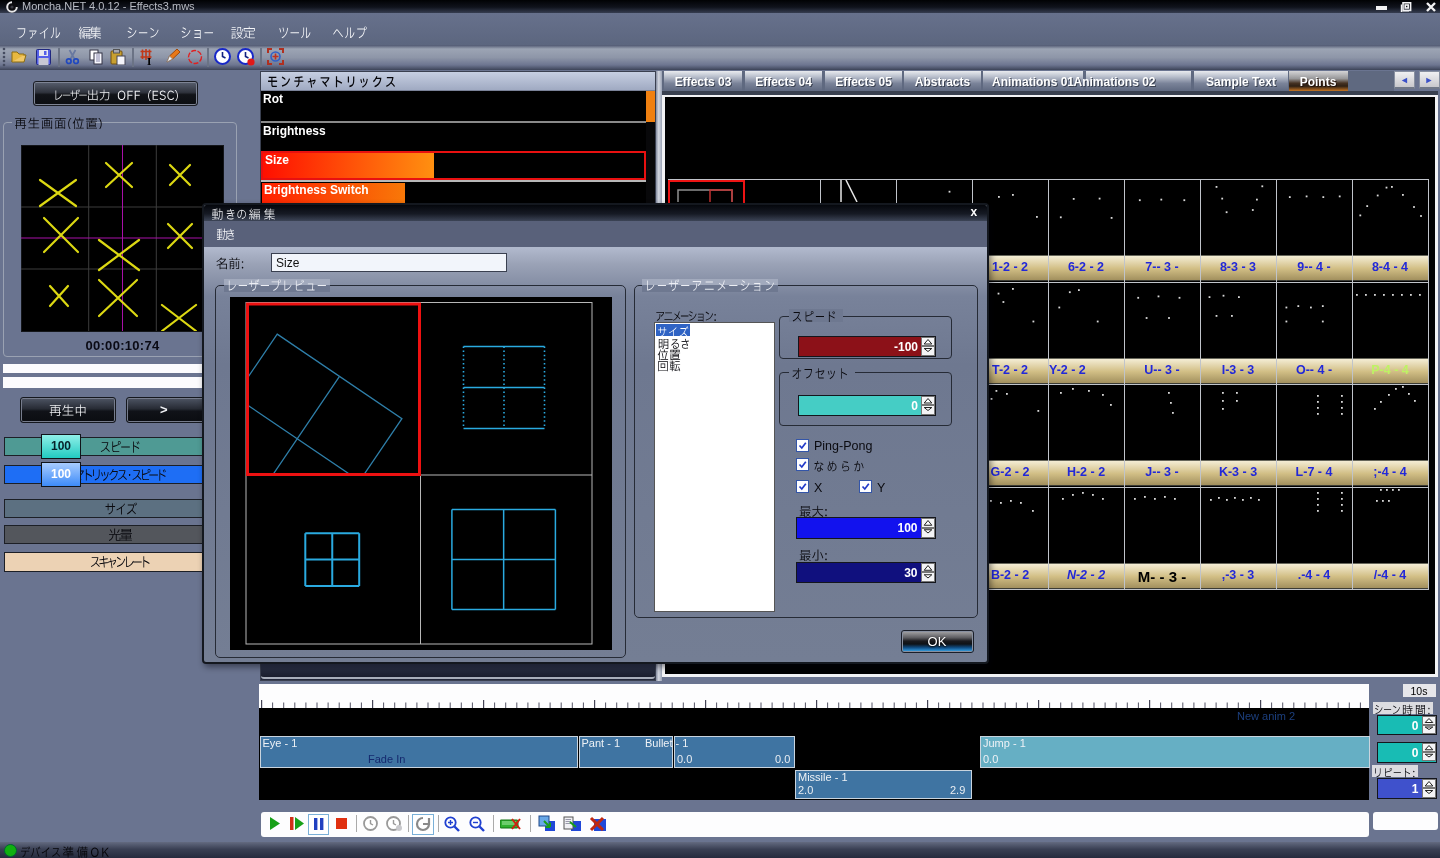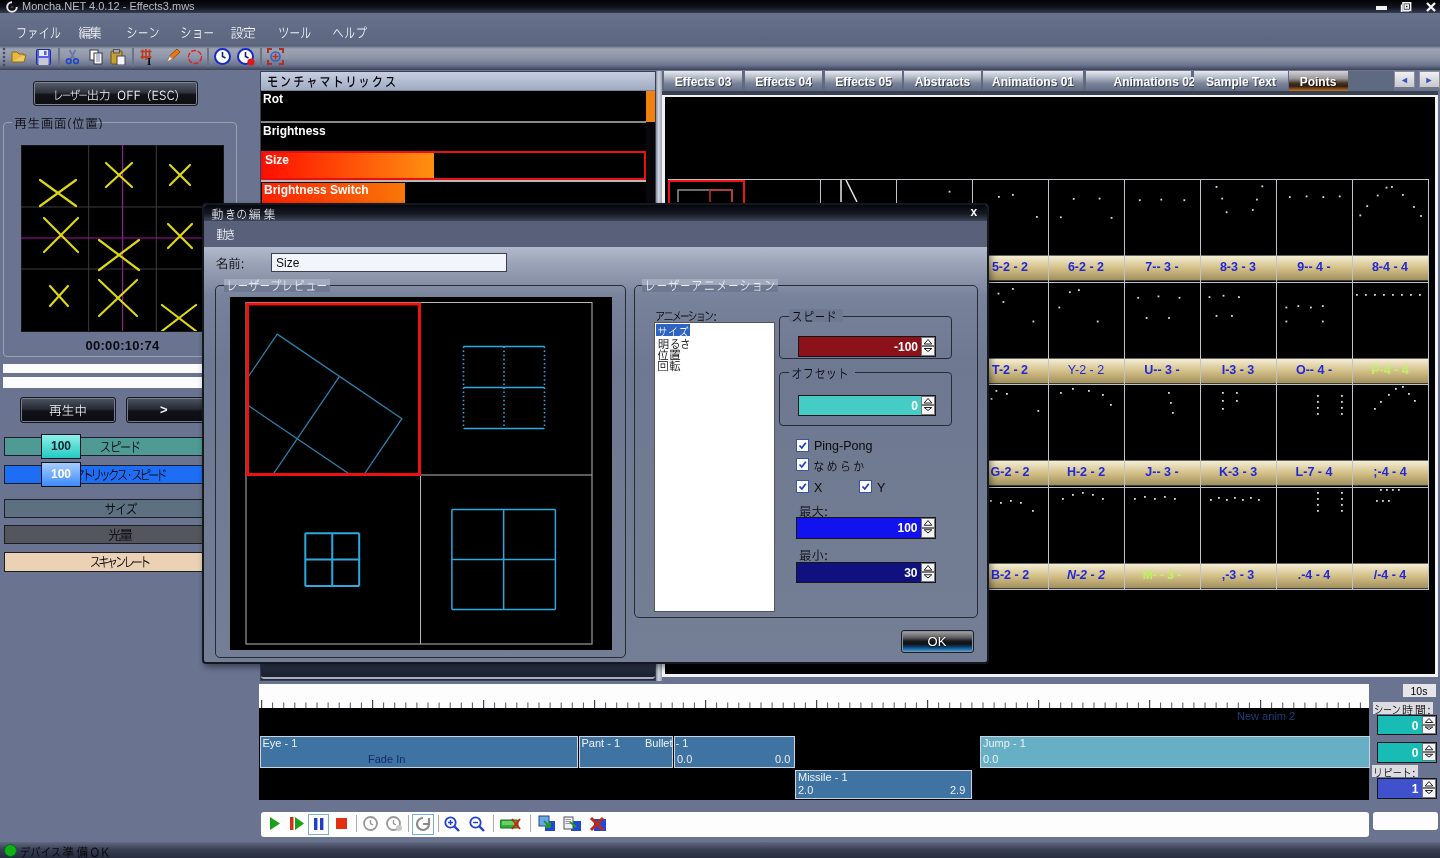--- a/index.html
+++ b/index.html
@@ -199,21 +199,21 @@
 <div style="position:absolute;left:664.0px;top:74.5px;width:78px;text-align:center;font-size:12px;font-weight:bold;color:#fff;text-shadow:1px 1px 0 #3a4150;">Effects 03</div>
 <div style="position:absolute;left:745px;top:70.5px;width:77px;height:20.5px;background:linear-gradient(#e9ebef,#bac0cd 28%,#7a8399 62%,#5f6980 100%);"></div>
 <div style="position:absolute;left:745.0px;top:74.5px;width:77px;text-align:center;font-size:12px;font-weight:bold;color:#fff;text-shadow:1px 1px 0 #3a4150;">Effects 04</div>
 <div style="position:absolute;left:825px;top:70.5px;width:77px;height:20.5px;background:linear-gradient(#e9ebef,#bac0cd 28%,#7a8399 62%,#5f6980 100%);"></div>
 <div style="position:absolute;left:825.0px;top:74.5px;width:77px;text-align:center;font-size:12px;font-weight:bold;color:#fff;text-shadow:1px 1px 0 #3a4150;">Effects 05</div>
 <div style="position:absolute;left:904px;top:70.5px;width:77px;height:20.5px;background:linear-gradient(#e9ebef,#bac0cd 28%,#7a8399 62%,#5f6980 100%);"></div>
 <div style="position:absolute;left:904.0px;top:74.5px;width:77px;text-align:center;font-size:12px;font-weight:bold;color:#fff;text-shadow:1px 1px 0 #3a4150;">Abstracts</div>
 <div style="position:absolute;left:983px;top:70.5px;width:100px;height:20.5px;background:linear-gradient(#e9ebef,#bac0cd 28%,#7a8399 62%,#5f6980 100%);"></div>
 <div style="position:absolute;left:983.0px;top:74.5px;width:100px;text-align:center;font-size:12px;font-weight:bold;color:#fff;text-shadow:1px 1px 0 #3a4150;">Animations 01</div>
 <div style="position:absolute;left:1086px;top:70.5px;width:105px;height:20.5px;background:linear-gradient(#e9ebef,#bac0cd 28%,#7a8399 62%,#5f6980 100%);"></div>
-<div style="position:absolute;left:1102px;top:74.5px;width:105px;text-align:center;font-size:12px;font-weight:bold;color:#fff;text-shadow:1px 1px 0 #3a4150;">Animations 02</div>
+<div style="position:absolute;left:1062px;top:74.5px;width:105px;text-align:center;font-size:12px;font-weight:bold;color:#fff;text-shadow:1px 1px 0 #3a4150;">Animations 02</div>
 <div style="position:absolute;left:1194px;top:70.5px;width:94px;height:20.5px;background:linear-gradient(#e9ebef,#bac0cd 28%,#7a8399 62%,#5f6980 100%);"></div>
 <div style="position:absolute;left:1194.0px;top:74.5px;width:94px;text-align:center;font-size:12px;font-weight:bold;color:#fff;text-shadow:1px 1px 0 #3a4150;">Sample Text</div>
 <div style="position:absolute;left:1289px;top:70.5px;width:58.5px;height:21px;background:linear-gradient(#d4d4d6,#98989a 36%,#463222 58%,#2e2014 72%,#b06820 92%,#e8922c);"></div>
 <div style="position:absolute;left:1289.0px;top:74.5px;width:58px;text-align:center;font-size:12px;font-weight:bold;color:#fff;text-shadow:1px 1px 0 #201008;">Points</div>
 <div style="position:absolute;left:662.0px;top:91.0px;width:775.5px;height:3.5px;background:#39404f;"></div>
 <div style="position:absolute;left:1394px;top:71px;width:21px;height:17.5px;background:linear-gradient(#f0f0f2,#c8c8cc);border:1px solid #8890a0;border-bottom:2px solid #707888;font-size:9px;color:#3a50c8;text-align:center;line-height:17px;">◄</div>
 <div style="position:absolute;left:1418.5px;top:71px;width:21px;height:17.5px;background:linear-gradient(#f0f0f2,#c8c8cc);border:1px solid #8890a0;border-bottom:2px solid #707888;font-size:9px;color:#3a50c8;text-align:center;line-height:17px;">►</div>
 <div style="position:absolute;left:662.0px;top:94.5px;width:775.5px;height:582.0px;background:#f2f2f4;"></div>
 <div style="position:absolute;left:664.5px;top:97.0px;width:770.5px;height:576.5px;background:#000;"></div>
 <svg style="position:absolute;left:664.0px;top:93.0px;" width="771" height="581" viewBox="0 0 771 581">
@@ -232,39 +232,39 @@
       <rect x="4" y="189" width="760" height="1" fill="#c0c4ca"></rect>
       <rect x="4" y="291" width="760" height="1" fill="#c0c4ca"></rect>
       <rect x="4" y="394" width="760" height="1" fill="#c0c4ca"></rect>
       <rect x="4" y="496" width="760" height="1" fill="#c0c4ca"></rect>
     </svg>
 <div style="position:absolute;left:669.0px;top:255.0px;width:75.0px;height:26.4px;background:linear-gradient(#f4edd5,#d2bf86 52%,#a2905e);border-top:1px solid #66665a;border-bottom:1px solid #3c3c34;"></div>
 <div style="position:absolute;left:745.0px;top:255.0px;width:75.0px;height:26.4px;background:linear-gradient(#f4edd5,#d2bf86 52%,#a2905e);border-top:1px solid #66665a;border-bottom:1px solid #3c3c34;"></div>
 <div style="position:absolute;left:821.0px;top:255.0px;width:75.0px;height:26.4px;background:linear-gradient(#f4edd5,#d2bf86 52%,#a2905e);border-top:1px solid #66665a;border-bottom:1px solid #3c3c34;"></div>
 <div style="position:absolute;left:897.0px;top:255.0px;width:75.0px;height:26.4px;background:linear-gradient(#f4edd5,#d2bf86 52%,#a2905e);border-top:1px solid #66665a;border-bottom:1px solid #3c3c34;"></div>
 <div style="position:absolute;left:973.0px;top:255.0px;width:75.0px;height:26.4px;background:linear-gradient(#f4edd5,#d2bf86 52%,#a2905e);border-top:1px solid #66665a;border-bottom:1px solid #3c3c34;"></div>
-<div style="position:absolute;left:973.0px;top:260.0px;width:74.0px;text-align:center;font-size:12.5px;font-weight:bold;color:#2228d8;">5-2 - 2</div>
+<div style="position:absolute;left:973.0px;top:260.0px;width:74.0px;text-align:center;font-size:12.5px;font-weight:bold;color:#2228d8;">1-2 - 2</div>
 <div style="position:absolute;left:1049.0px;top:255.0px;width:75.0px;height:26.4px;background:linear-gradient(#f4edd5,#d2bf86 52%,#a2905e);border-top:1px solid #66665a;border-bottom:1px solid #3c3c34;"></div>
 <div style="position:absolute;left:1049.0px;top:260.0px;width:74.0px;text-align:center;font-size:12.5px;font-weight:bold;color:#2228d8;">6-2 - 2</div>
 <div style="position:absolute;left:1125.0px;top:255.0px;width:75.0px;height:26.4px;background:linear-gradient(#f4edd5,#d2bf86 52%,#a2905e);border-top:1px solid #66665a;border-bottom:1px solid #3c3c34;"></div>
 <div style="position:absolute;left:1125.0px;top:260.0px;width:74.0px;text-align:center;font-size:12.5px;font-weight:bold;color:#2228d8;">7-- 3 -</div>
 <div style="position:absolute;left:1201.0px;top:255.0px;width:75.0px;height:26.4px;background:linear-gradient(#f4edd5,#d2bf86 52%,#a2905e);border-top:1px solid #66665a;border-bottom:1px solid #3c3c34;"></div>
 <div style="position:absolute;left:1201.0px;top:260.0px;width:74.0px;text-align:center;font-size:12.5px;font-weight:bold;color:#2228d8;">8-3 - 3</div>
 <div style="position:absolute;left:1277.0px;top:255.0px;width:75.0px;height:26.4px;background:linear-gradient(#f4edd5,#d2bf86 52%,#a2905e);border-top:1px solid #66665a;border-bottom:1px solid #3c3c34;"></div>
 <div style="position:absolute;left:1277.0px;top:260.0px;width:74.0px;text-align:center;font-size:12.5px;font-weight:bold;color:#2228d8;">9-- 4 -</div>
 <div style="position:absolute;left:1353.0px;top:255.0px;width:75.0px;height:26.4px;background:linear-gradient(#f4edd5,#d2bf86 52%,#a2905e);border-top:1px solid #66665a;border-bottom:1px solid #3c3c34;"></div>
 <div style="position:absolute;left:1353.0px;top:260.0px;width:74.0px;text-align:center;font-size:12.5px;font-weight:bold;color:#2228d8;">8-4 - 4</div>
 <div style="position:absolute;left:669.0px;top:357.5px;width:75.0px;height:26.4px;background:linear-gradient(#f4edd5,#d2bf86 52%,#a2905e);border-top:1px solid #66665a;border-bottom:1px solid #3c3c34;"></div>
 <div style="position:absolute;left:745.0px;top:357.5px;width:75.0px;height:26.4px;background:linear-gradient(#f4edd5,#d2bf86 52%,#a2905e);border-top:1px solid #66665a;border-bottom:1px solid #3c3c34;"></div>
 <div style="position:absolute;left:821.0px;top:357.5px;width:75.0px;height:26.4px;background:linear-gradient(#f4edd5,#d2bf86 52%,#a2905e);border-top:1px solid #66665a;border-bottom:1px solid #3c3c34;"></div>
 <div style="position:absolute;left:897.0px;top:357.5px;width:75.0px;height:26.4px;background:linear-gradient(#f4edd5,#d2bf86 52%,#a2905e);border-top:1px solid #66665a;border-bottom:1px solid #3c3c34;"></div>
 <div style="position:absolute;left:973.0px;top:357.5px;width:75.0px;height:26.4px;background:linear-gradient(#f4edd5,#d2bf86 52%,#a2905e);border-top:1px solid #66665a;border-bottom:1px solid #3c3c34;"></div>
 <div style="position:absolute;left:973.0px;top:362.5px;width:74.0px;text-align:center;font-size:12.5px;font-weight:bold;color:#2228d8;">T-2 - 2</div>
 <div style="position:absolute;left:1049.0px;top:357.5px;width:75.0px;height:26.4px;background:linear-gradient(#f4edd5,#d2bf86 52%,#a2905e);border-top:1px solid #66665a;border-bottom:1px solid #3c3c34;"></div>
-<div style="position:absolute;left:1049.0px;top:362.5px;width:74.0px;text-align:center;font-size:12.5px;font-weight:normal;color:#2228d8;">Y-2 - 2</div>
+<div style="position:absolute;left:1049.0px;top:362.5px;width:74.0px;font-size:12.5px;font-weight:bold;color:#2228d8;">Y-2 - 2</div>
 <div style="position:absolute;left:1125.0px;top:357.5px;width:75.0px;height:26.4px;background:linear-gradient(#f4edd5,#d2bf86 52%,#a2905e);border-top:1px solid #66665a;border-bottom:1px solid #3c3c34;"></div>
 <div style="position:absolute;left:1125.0px;top:362.5px;width:74.0px;text-align:center;font-size:12.5px;font-weight:bold;color:#2228d8;">U-- 3 -</div>
 <div style="position:absolute;left:1201.0px;top:357.5px;width:75.0px;height:26.4px;background:linear-gradient(#f4edd5,#d2bf86 52%,#a2905e);border-top:1px solid #66665a;border-bottom:1px solid #3c3c34;"></div>
 <div style="position:absolute;left:1201.0px;top:362.5px;width:74.0px;text-align:center;font-size:12.5px;font-weight:bold;color:#2228d8;">I-3 - 3</div>
 <div style="position:absolute;left:1277.0px;top:357.5px;width:75.0px;height:26.4px;background:linear-gradient(#f4edd5,#d2bf86 52%,#a2905e);border-top:1px solid #66665a;border-bottom:1px solid #3c3c34;"></div>
 <div style="position:absolute;left:1277.0px;top:362.5px;width:74.0px;text-align:center;font-size:12.5px;font-weight:bold;color:#2228d8;">O-- 4 -</div>
 <div style="position:absolute;left:1353.0px;top:357.5px;width:75.0px;height:26.4px;background:linear-gradient(#f4edd5,#d2bf86 52%,#a2905e);border-top:1px solid #66665a;border-bottom:1px solid #3c3c34;"></div>
 <div style="position:absolute;left:1353.0px;top:362.5px;width:74.0px;text-align:center;font-size:12.5px;font-weight:bold;color:#bef264;">P-4 - 4</div>
 <div style="position:absolute;left:669.0px;top:460.0px;width:75.0px;height:26.4px;background:linear-gradient(#f4edd5,#d2bf86 52%,#a2905e);border-top:1px solid #66665a;border-bottom:1px solid #3c3c34;"></div>
 <div style="position:absolute;left:745.0px;top:460.0px;width:75.0px;height:26.4px;background:linear-gradient(#f4edd5,#d2bf86 52%,#a2905e);border-top:1px solid #66665a;border-bottom:1px solid #3c3c34;"></div>
@@ -284,21 +284,21 @@
 <div style="position:absolute;left:1353.0px;top:465.0px;width:74.0px;text-align:center;font-size:12.5px;font-weight:bold;color:#2228d8;">;-4 - 4</div>
 <div style="position:absolute;left:669.0px;top:562.5px;width:75.0px;height:26.4px;background:linear-gradient(#f4edd5,#d2bf86 52%,#a2905e);border-top:1px solid #66665a;border-bottom:1px solid #3c3c34;"></div>
 <div style="position:absolute;left:745.0px;top:562.5px;width:75.0px;height:26.4px;background:linear-gradient(#f4edd5,#d2bf86 52%,#a2905e);border-top:1px solid #66665a;border-bottom:1px solid #3c3c34;"></div>
 <div style="position:absolute;left:821.0px;top:562.5px;width:75.0px;height:26.4px;background:linear-gradient(#f4edd5,#d2bf86 52%,#a2905e);border-top:1px solid #66665a;border-bottom:1px solid #3c3c34;"></div>
 <div style="position:absolute;left:897.0px;top:562.5px;width:75.0px;height:26.4px;background:linear-gradient(#f4edd5,#d2bf86 52%,#a2905e);border-top:1px solid #66665a;border-bottom:1px solid #3c3c34;"></div>
 <div style="position:absolute;left:973.0px;top:562.5px;width:75.0px;height:26.4px;background:linear-gradient(#f4edd5,#d2bf86 52%,#a2905e);border-top:1px solid #66665a;border-bottom:1px solid #3c3c34;"></div>
 <div style="position:absolute;left:973.0px;top:567.5px;width:74.0px;text-align:center;font-size:12.5px;font-weight:bold;color:#2228d8;">B-2 - 2</div>
 <div style="position:absolute;left:1049.0px;top:562.5px;width:75.0px;height:26.4px;background:linear-gradient(#f4edd5,#d2bf86 52%,#a2905e);border-top:1px solid #66665a;border-bottom:1px solid #3c3c34;"></div>
 <div style="position:absolute;left:1049.0px;top:567.5px;width:74.0px;text-align:center;font-size:12.5px;font-weight:bold;color:#2228d8;font-style:italic;">N-2 - 2</div>
 <div style="position:absolute;left:1125.0px;top:562.5px;width:75.0px;height:26.4px;background:linear-gradient(#f4edd5,#d2bf86 52%,#a2905e);border-top:1px solid #66665a;border-bottom:1px solid #3c3c34;"></div>
-<div style="position:absolute;left:1125.0px;top:567.5px;width:74.0px;text-align:center;font-size:12px;font-weight:bold;color:#bef264;">M- - 3 -</div>
+<div style="position:absolute;left:1125.0px;top:567.5px;width:74.0px;text-align:center;font-size:15px;font-weight:bold;color:#000000;">M- - 3 -</div>
 <div style="position:absolute;left:1201.0px;top:562.5px;width:75.0px;height:26.4px;background:linear-gradient(#f4edd5,#d2bf86 52%,#a2905e);border-top:1px solid #66665a;border-bottom:1px solid #3c3c34;"></div>
 <div style="position:absolute;left:1201.0px;top:567.5px;width:74.0px;text-align:center;font-size:12.5px;font-weight:bold;color:#2228d8;">,-3 - 3</div>
 <div style="position:absolute;left:1277.0px;top:562.5px;width:75.0px;height:26.4px;background:linear-gradient(#f4edd5,#d2bf86 52%,#a2905e);border-top:1px solid #66665a;border-bottom:1px solid #3c3c34;"></div>
 <div style="position:absolute;left:1277.0px;top:567.5px;width:74.0px;text-align:center;font-size:12.5px;font-weight:bold;color:#2228d8;">.-4 - 4</div>
 <div style="position:absolute;left:1353.0px;top:562.5px;width:75.0px;height:26.4px;background:linear-gradient(#f4edd5,#d2bf86 52%,#a2905e);border-top:1px solid #66665a;border-bottom:1px solid #3c3c34;"></div>
 <div style="position:absolute;left:1353.0px;top:567.5px;width:74.0px;text-align:center;font-size:12.5px;font-weight:bold;color:#2228d8;">/-4 - 4</div>
 <div style="position:absolute;left:668.0px;top:179.5px;width:77.0px;height:76.5px;border:2.5px solid #ee1414;"></div>
 <svg style="position:absolute;left:670.0px;top:182.0px;" width="72" height="20" viewBox="0 0 72 20">
       <rect x="8" y="8" width="54" height="18" fill="none" stroke="#909090" stroke-width="1.5"></rect>
       <rect x="40" y="8" width="22" height="18" fill="none" stroke="#c03030" stroke-width="1.5"></rect>

